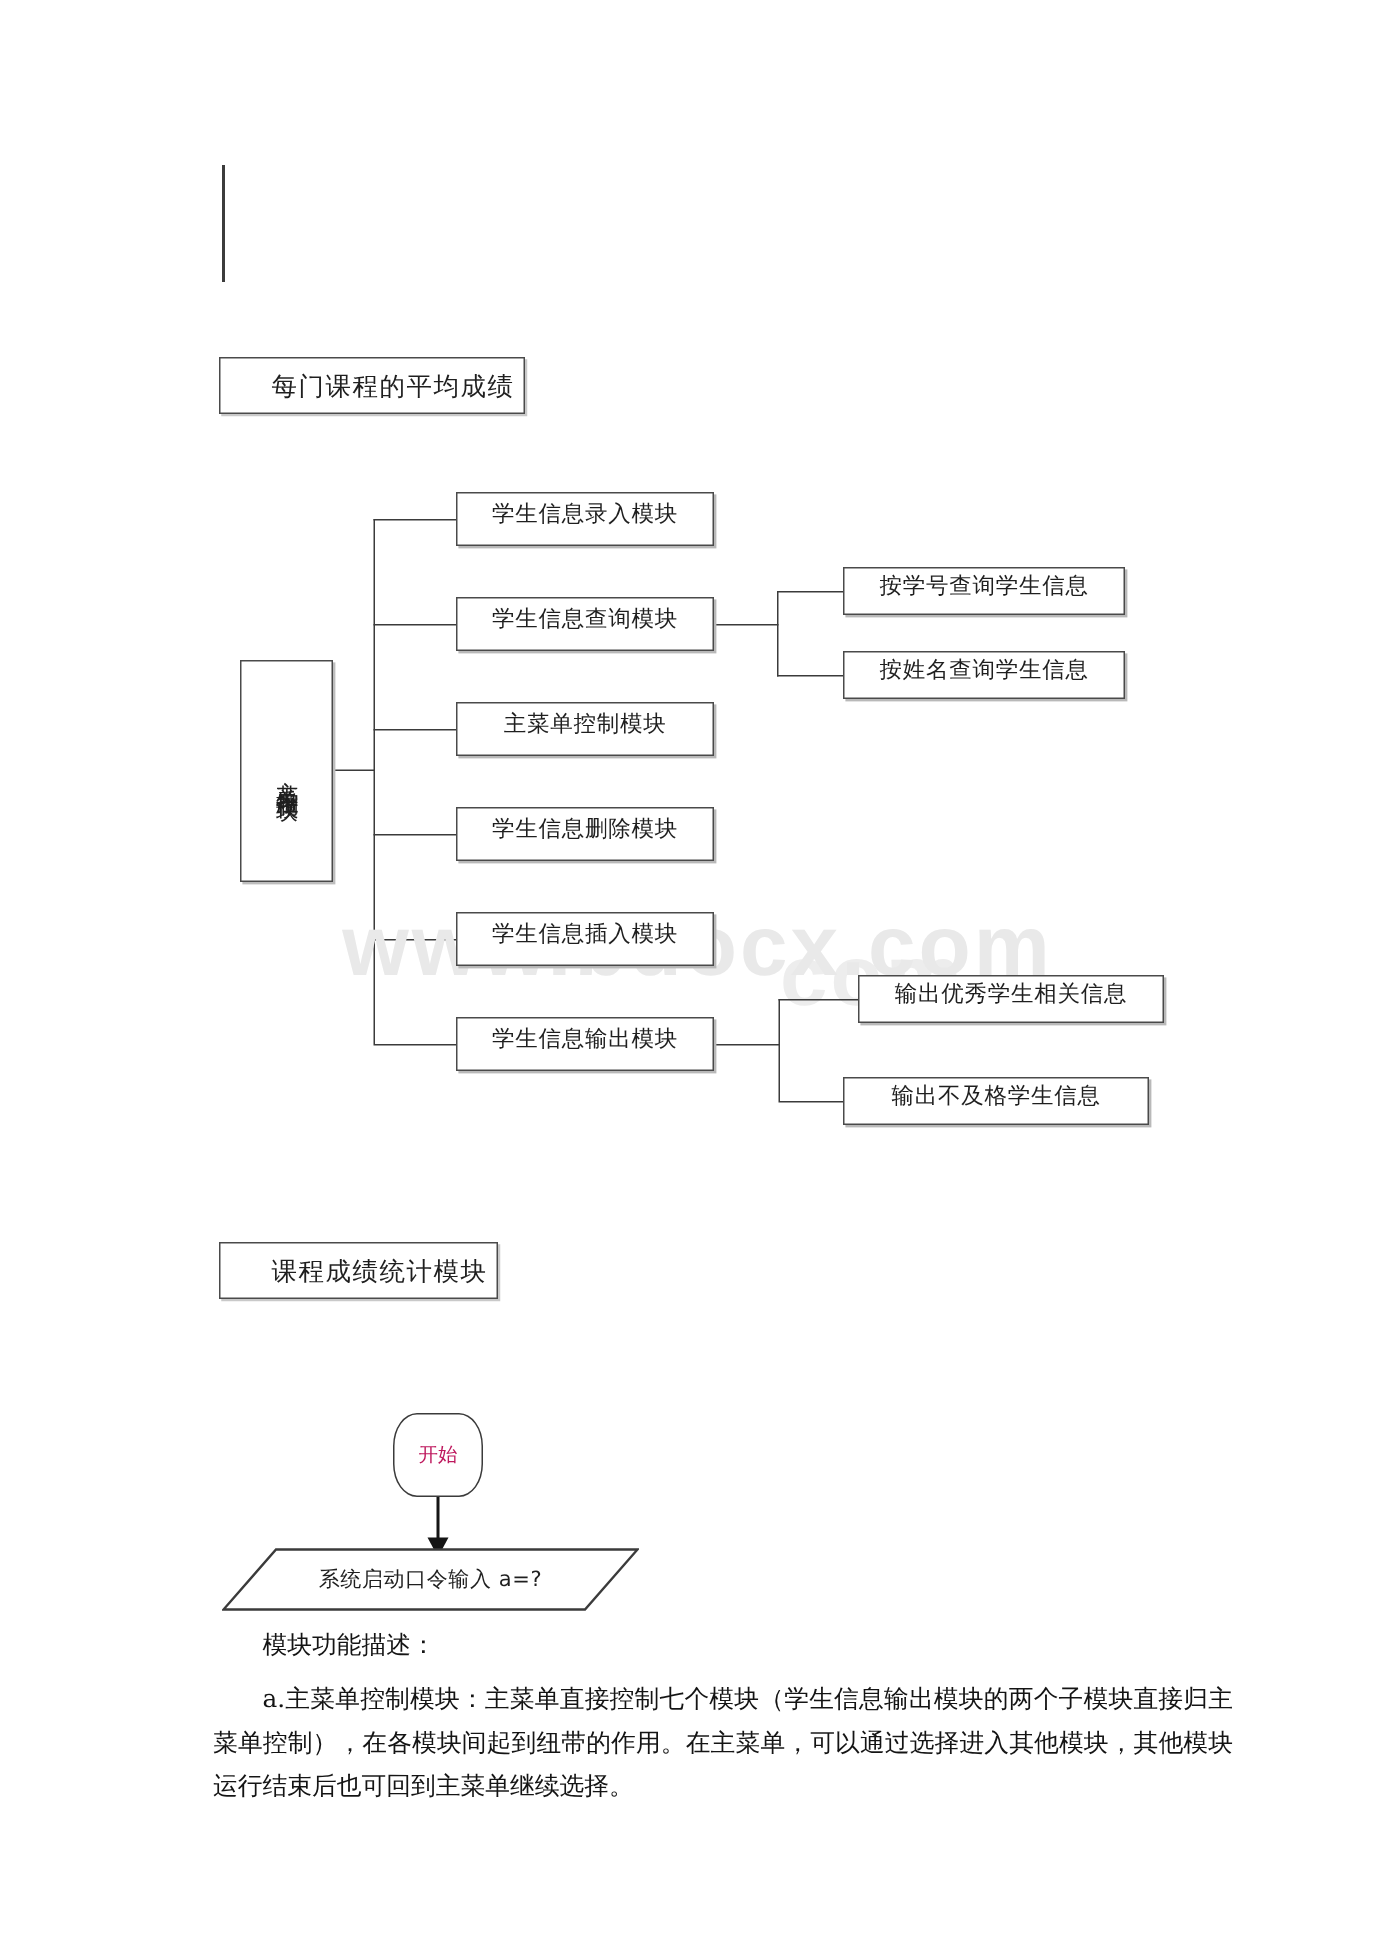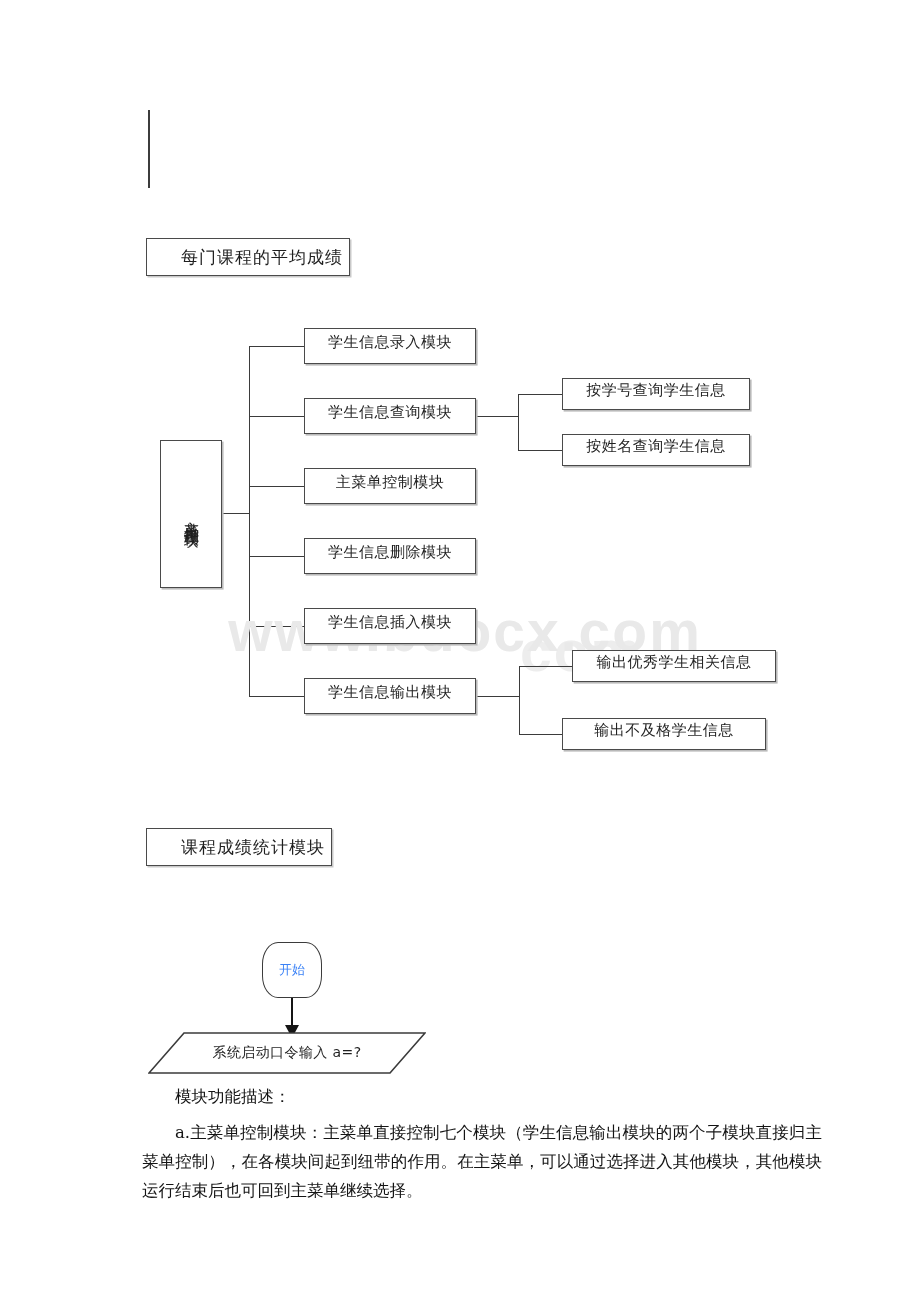--- a/index.html
+++ b/index.html
@@ -150,21 +150,21 @@
   .flow { position: absolute; left: 0; top: 0; width: 920px; height: 1302px; z-index: 2; }
   #flow-start {
     position: absolute;
     left: 262px; top: 942px; width: 60px; height: 56px;
     box-sizing: border-box;
     border: 1.4px solid #3b3b3b;
     border-radius: 16px / 22px;
     background: #ffffff;
     display: flex; align-items: center; justify-content: center;
     font-family: "DejaVu Sans", "Liberation Sans", sans-serif;
-    font-size: 13px; color: #3b82f6;
+    font-size: 13px; color: #be185d;
   }
   #flow-arrow-line {
     position: absolute; left: 291px; top: 998px; width: 2.4px; height: 30px; background: #151515;
   }
   #flow-arrow-head {
     position: absolute; left: 284.5px; top: 1025px;
     width: 0; height: 0;
     border-left: 7.5px solid transparent;
     border-right: 7.5px solid transparent;
     border-top: 13px solid #151515;

